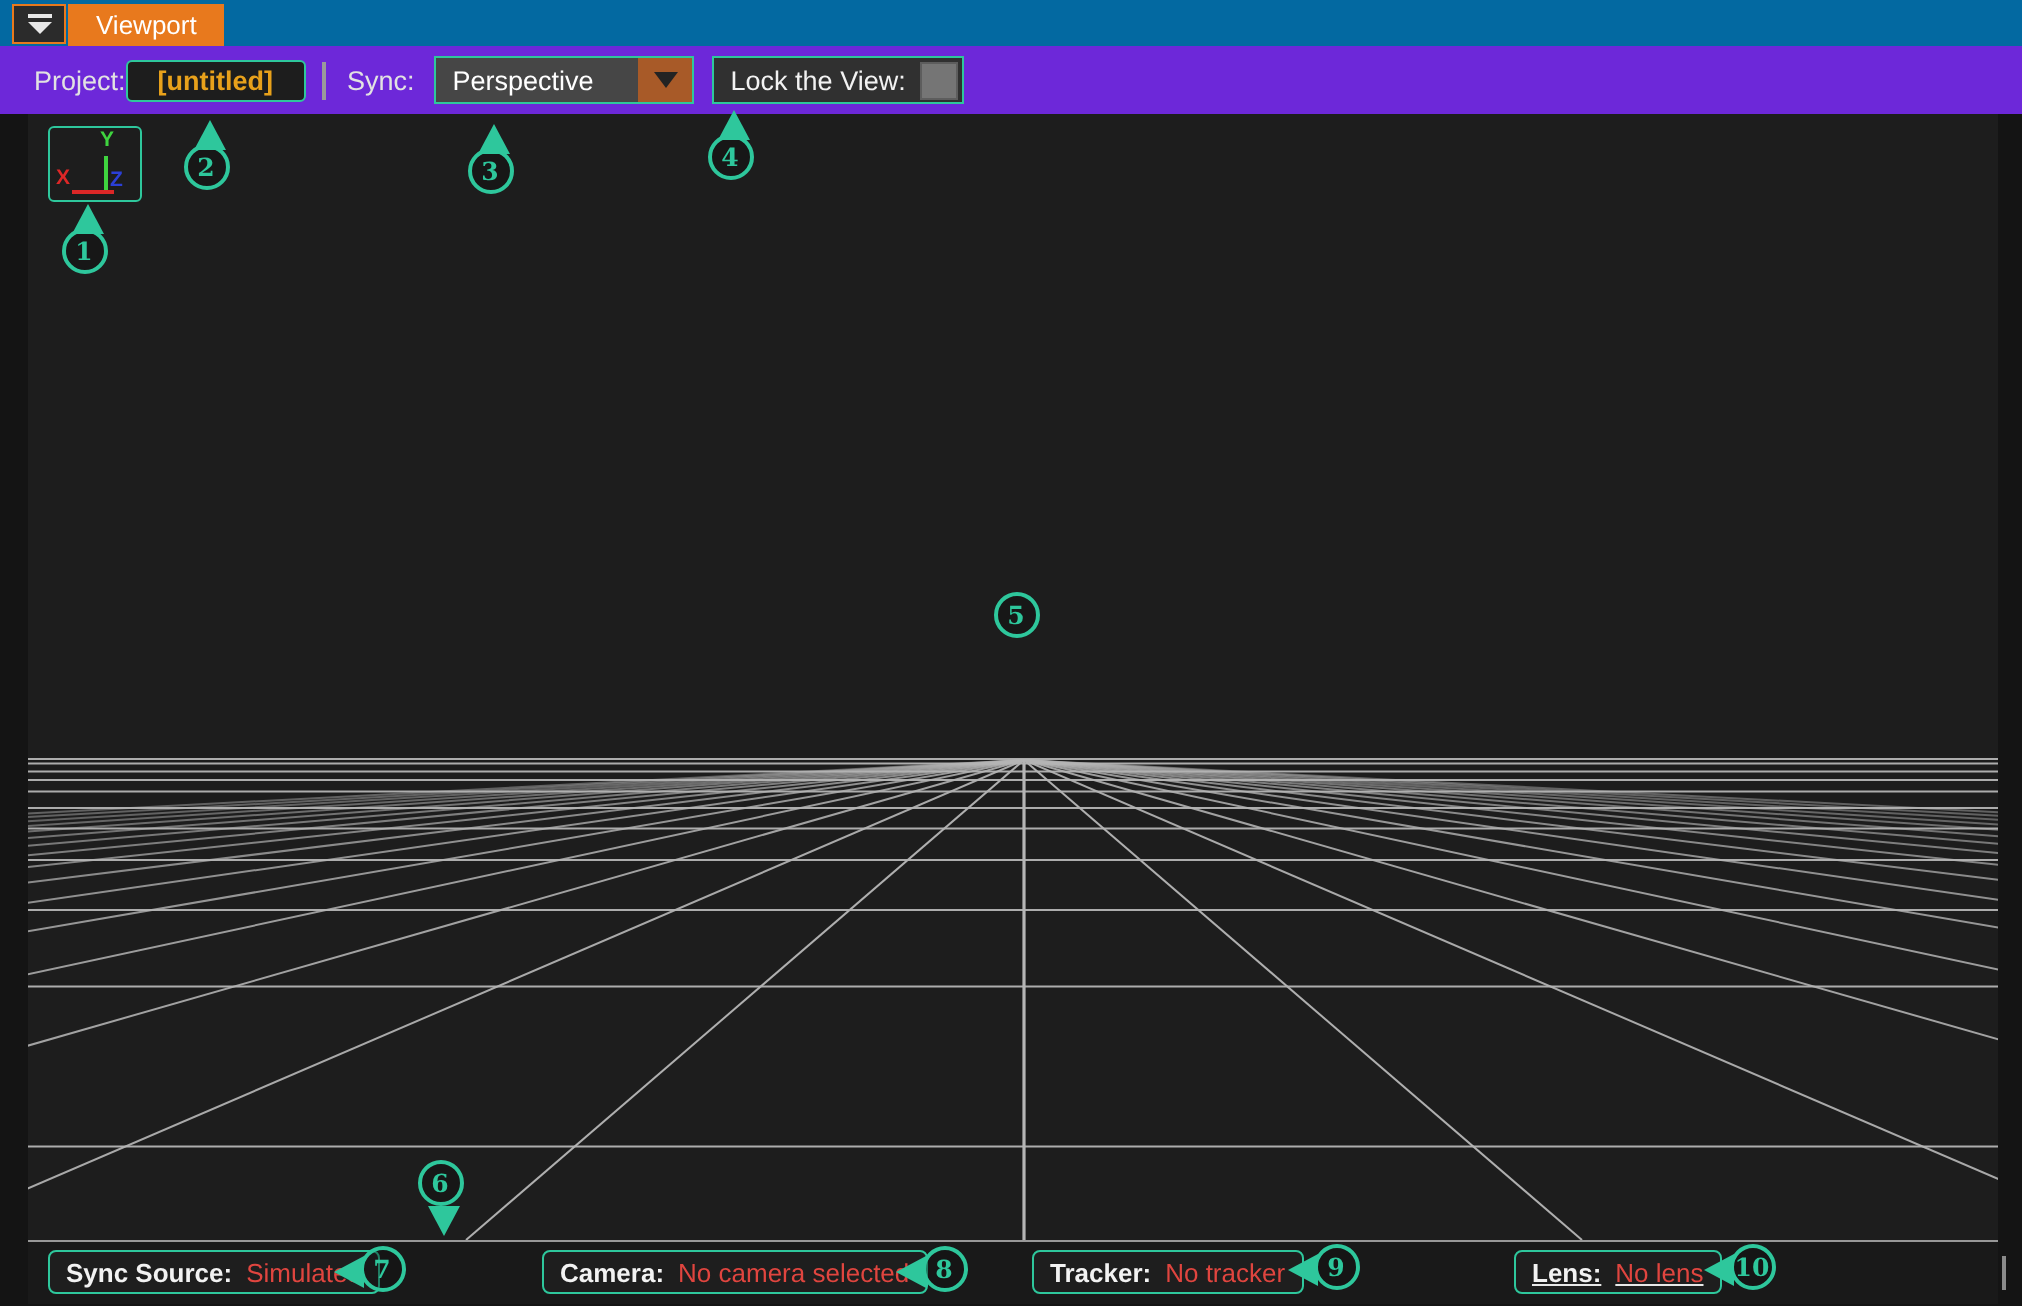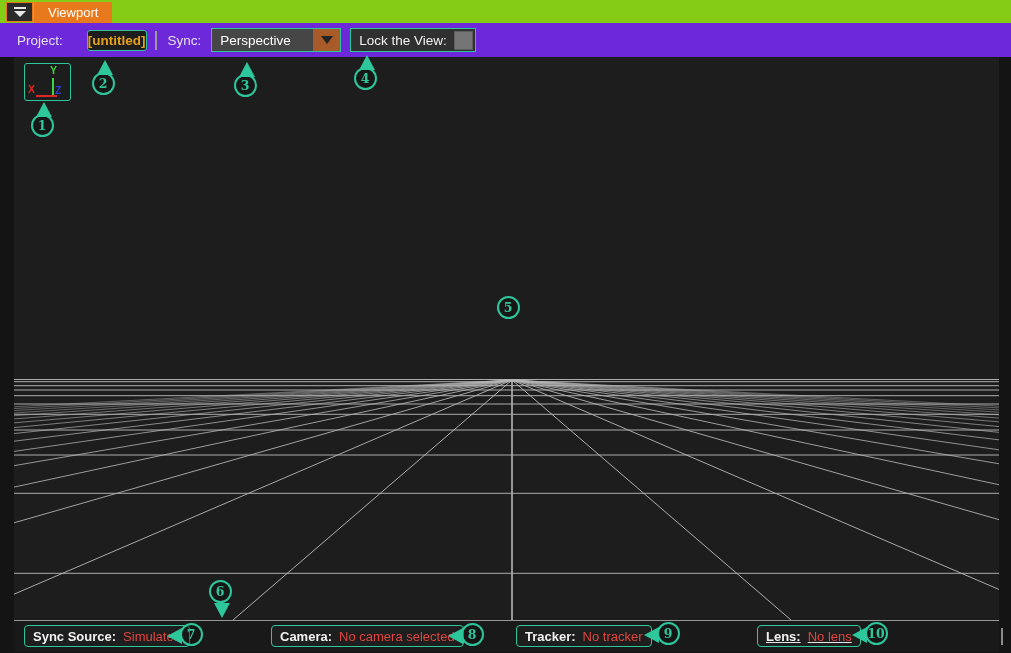--- a/index.html
+++ b/index.html
@@ -15,21 +15,21 @@
   }
   *{margin:0;padding:0;box-sizing:border-box;}
   html,body{width:1011px;height:653px;overflow:hidden;}
   body{
     position:relative;
     background:#141414;
     font-family:"Liberation Sans",sans-serif;
     color:#e8e8e8;
   }
   
-  .tab-bar{position:absolute;left:0;top:0;width:1011px;height:23px;background:#84cc16;}
+  .tab-bar{position:absolute;left:0;top:0;width:1011px;height:23px;background:#0369a1;}
   .menu-btn{
     position:absolute;left:6px;top:2px;width:27px;height:20px;
     border:1px solid var(--tab-orange);background:#2b2b2b;
     display:flex;align-items:center;justify-content:center;cursor:pointer;
   }
   .menu-icon{display:flex;flex-direction:column;align-items:center;gap:2px;}
   .menu-icon .bar{width:12px;height:2px;background:#e8e8e8;}
   .menu-icon .tri{
     width:0;height:0;border-left:6px solid transparent;border-right:6px solid transparent;
     border-top:6px solid #e8e8e8;
@@ -40,22 +40,22 @@
     padding:0 14px;cursor:pointer;
   }
   
   .toolbar{
     position:absolute;left:0;top:23px;width:1011px;height:34px;background:#6d28d9;
     display:flex;align-items:center;font-size:13.5px;
   }
   .tb-label{color:#e2e2e2;}
   .lbl-project{margin-left:17px;}
   .field.project{
-    margin-left:24px;border:1px solid var(--accent);border-radius:3px;background:#1d1d1d;
-    color:var(--untitled-orange);font-weight:bold;padding:2px 0;cursor:pointer;
+    margin-left:0;border:1px solid var(--accent);border-radius:3px;background:#1d1d1d;
+    color:var(--untitled-orange);font-weight:bold;padding:2px 15px;cursor:pointer;
   }
   .vdiv{width:2px;height:19px;background:#9a9a9a;margin-left:8px;}
   .lbl-view{margin-left:11px;}
   .select{
     margin-left:10px;width:130px;height:24px;border:1px solid var(--accent);
     background:#464646;display:flex;align-items:center;cursor:pointer;position:relative;
   }
   .select-value{padding-left:8px;color:#ffffff;flex:1;}
   .select-btn{
     width:27px;height:100%;background:var(--dropdown-button-orange);

